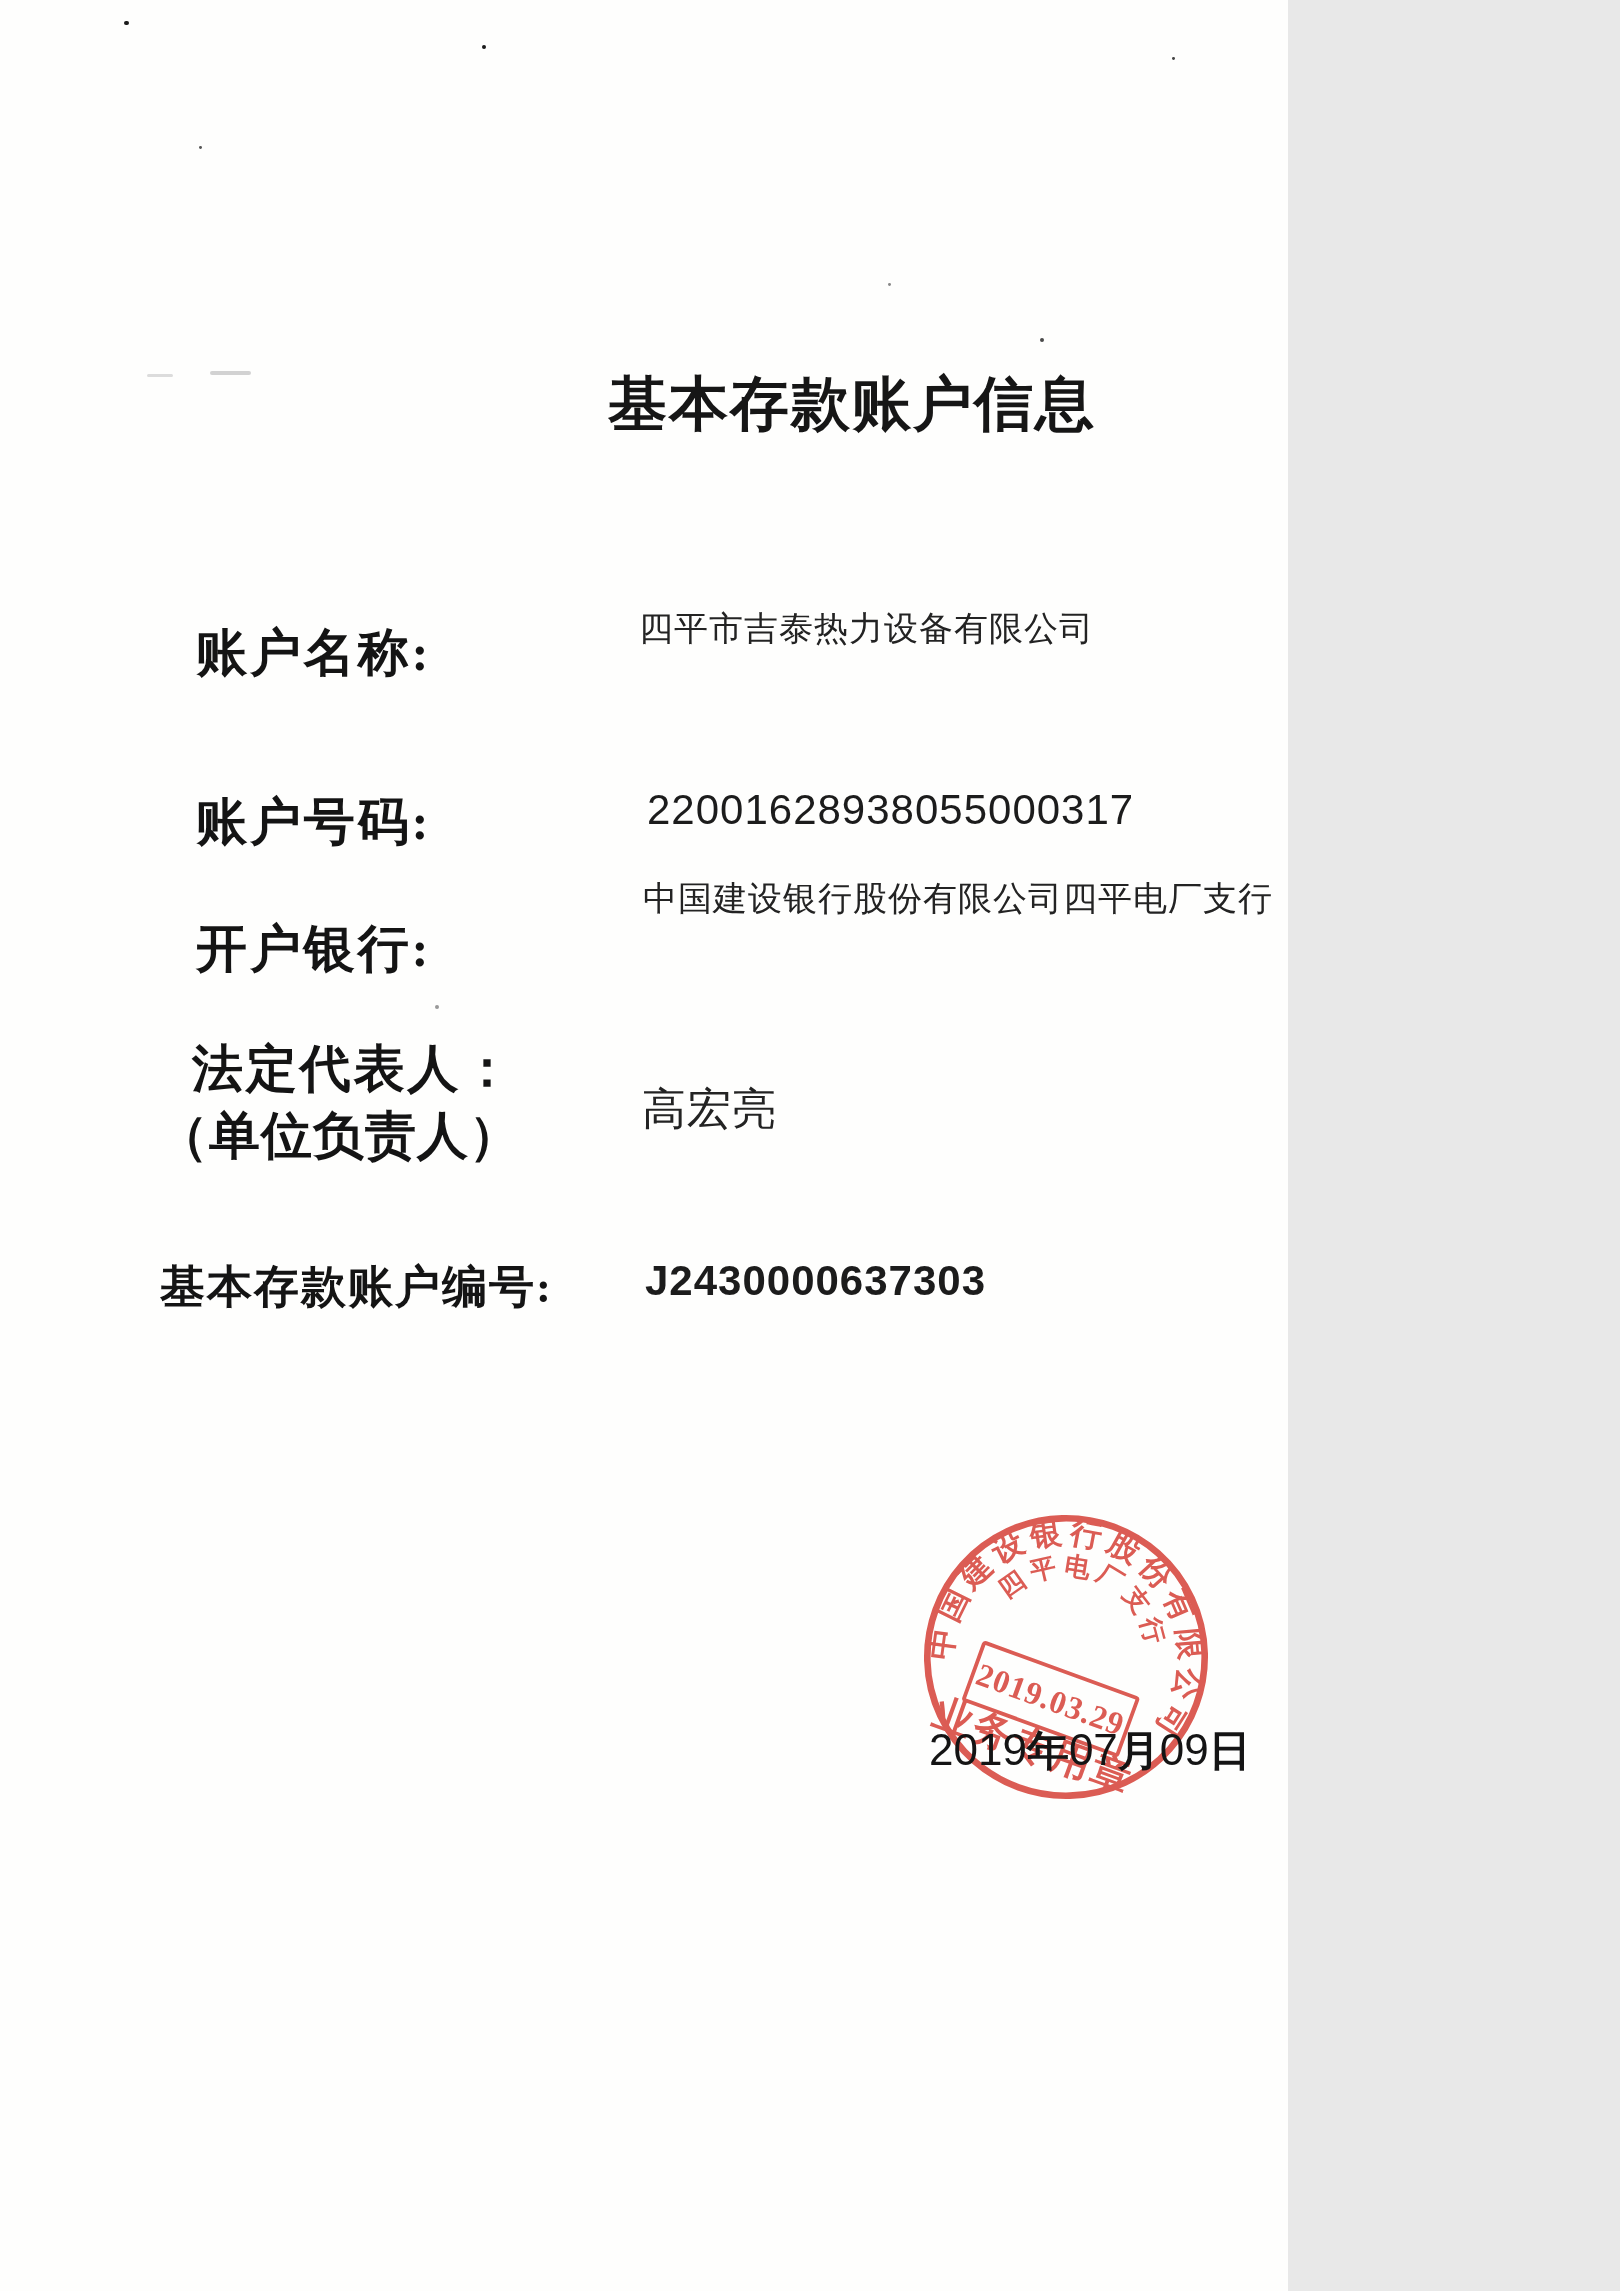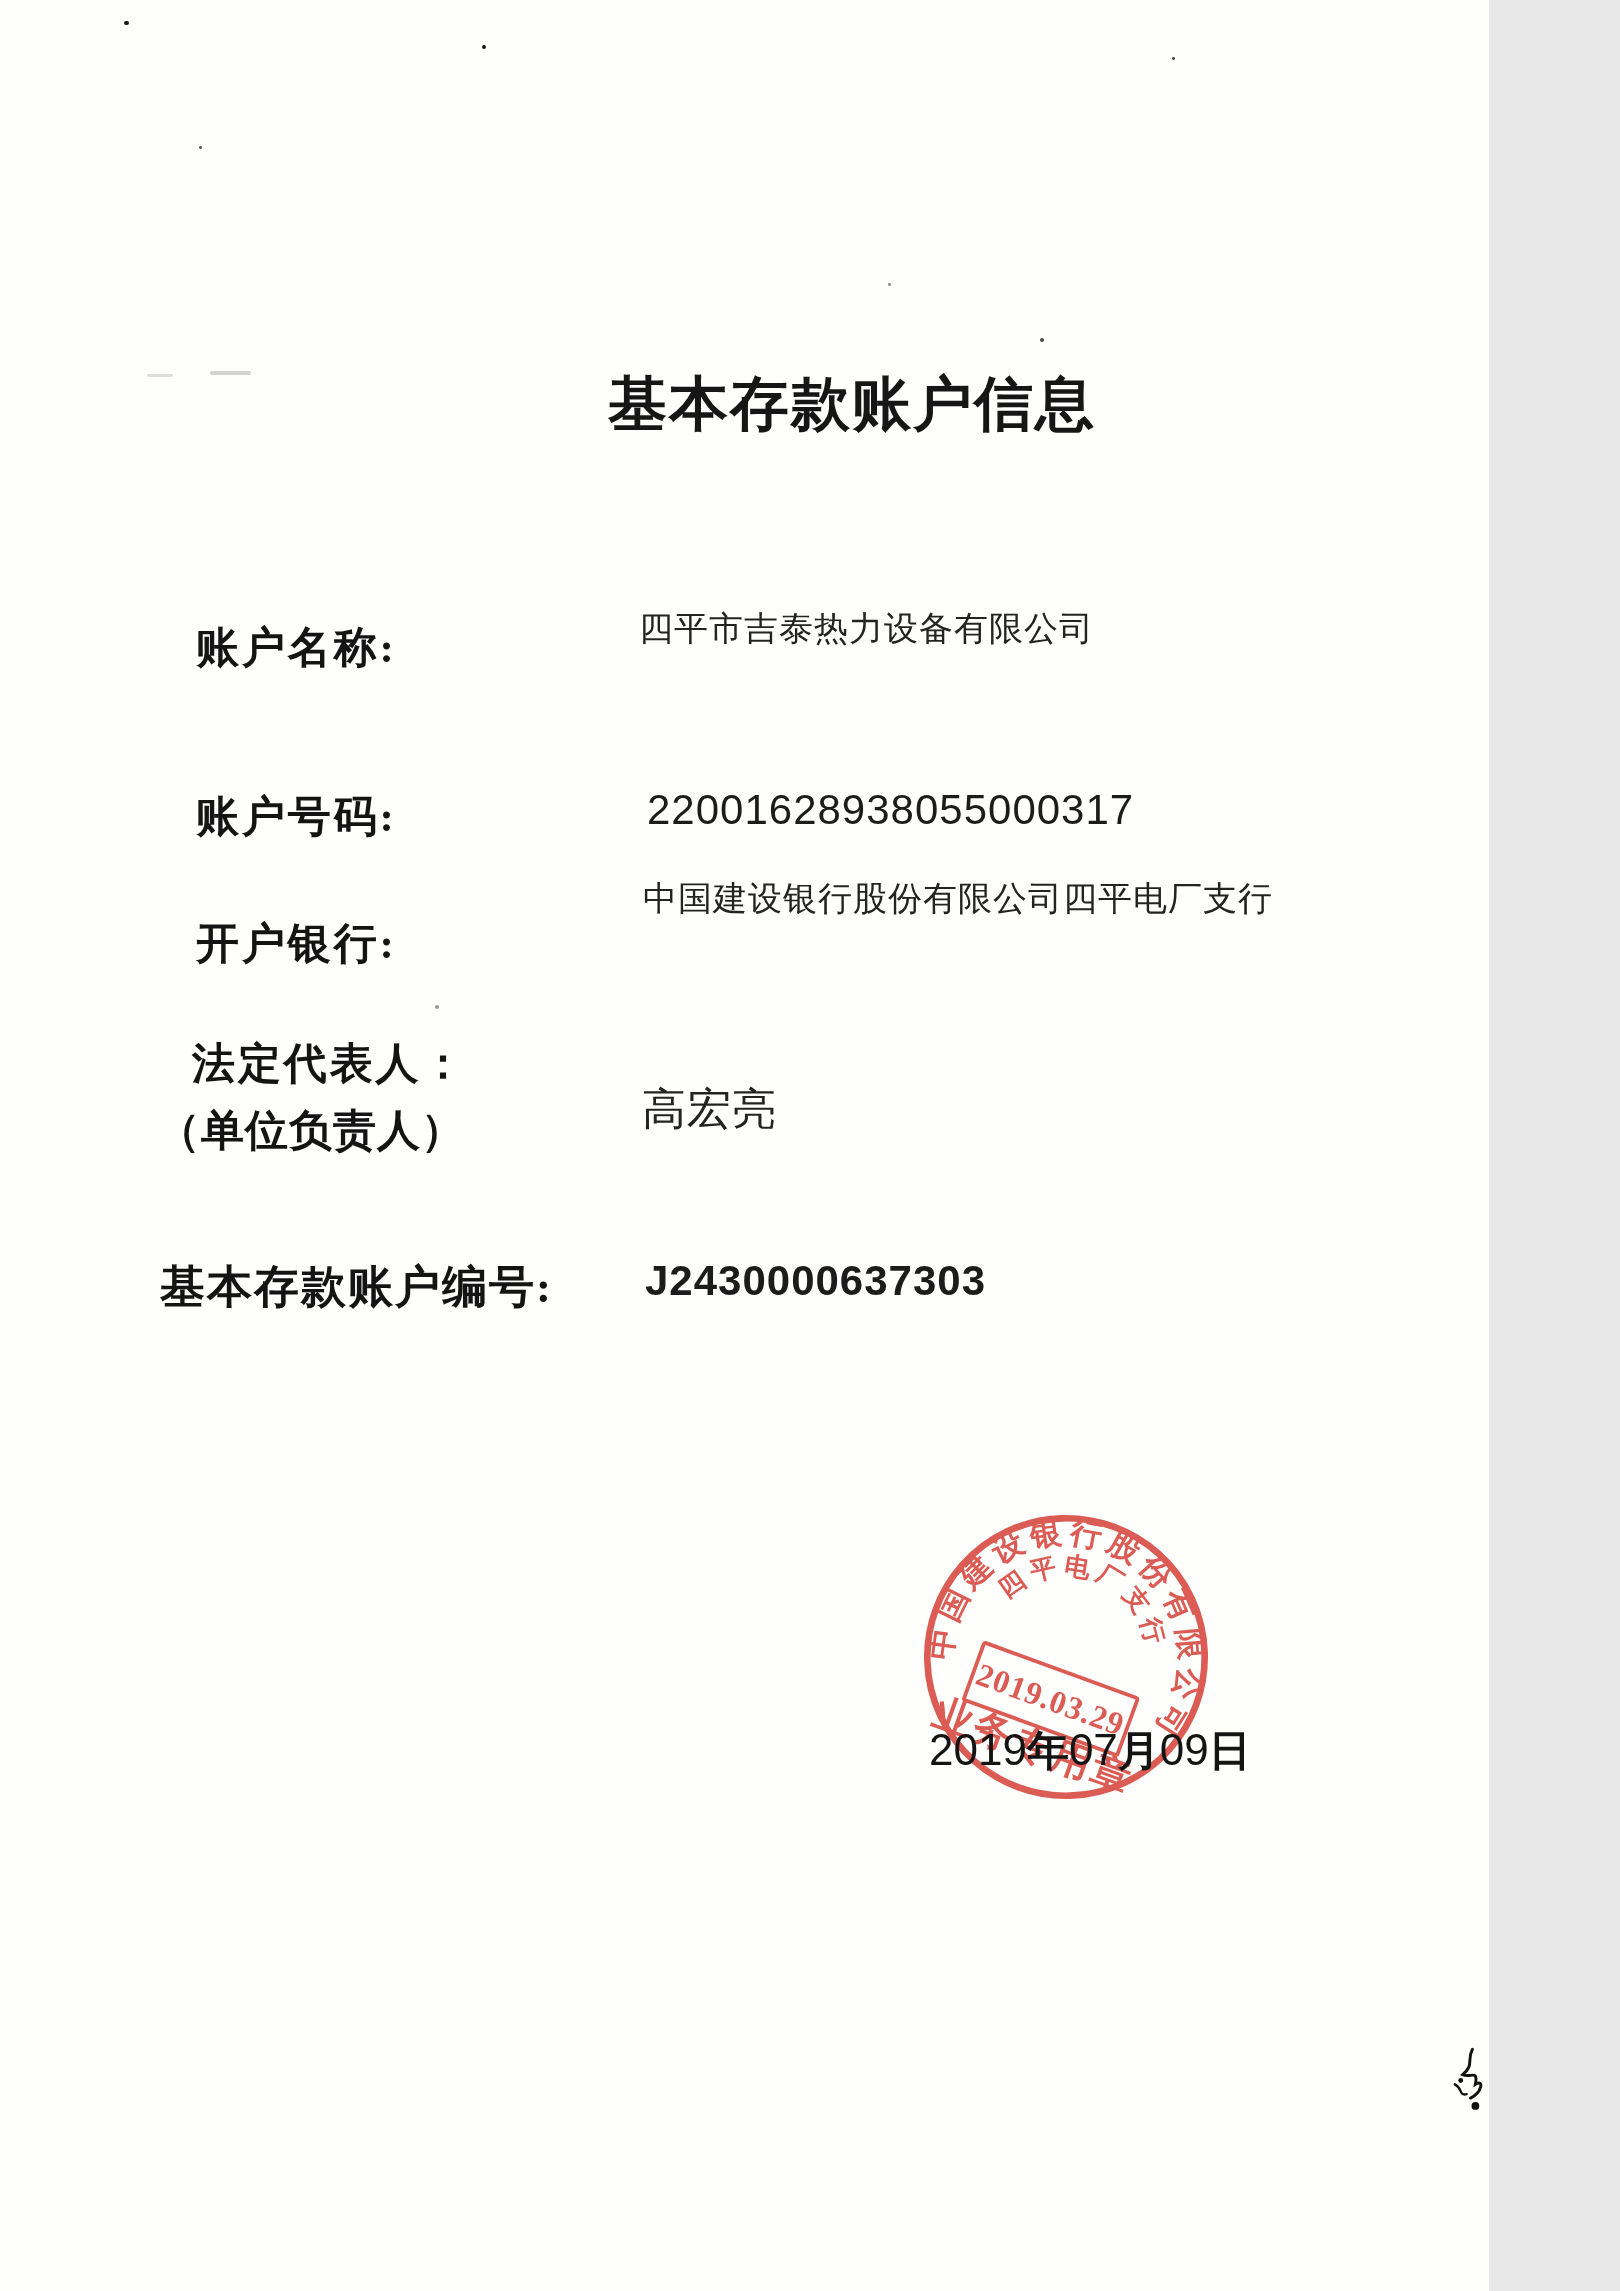--- a/index.html
+++ b/index.html
@@ -1,33 +1,33 @@
 <!DOCTYPE html>
 <html><head>
 <meta charset="utf-8">
 <style>
   html,body{margin:0;padding:0;background:#e8e8e8;}
   .page{
     position:relative;
-    width:1489px;height:2292px;
+    width:1288px;height:2292px;
     background:#fefefd;
     overflow:hidden;
     font-family:"Liberation Serif","DejaVu Serif",serif;
     color:#1e1e1e;
   }
   .abs{position:absolute;}
   
   .doc-title{
     left:608px;top:365px;
     font-size:59px;font-weight:700;letter-spacing:2px;
     color:#161616;white-space:nowrap;
   }
   
   .lbl{
-    font-weight:700;font-size:43px;letter-spacing:2.9px;
+    font-weight:700;font-size:51px;letter-spacing:2.9px;
     color:#141414;white-space:nowrap;
   }
   .val{
     font-size:34px;letter-spacing:1px;color:#232323;white-space:nowrap;
   }
   .num{
     font-family:"Liberation Sans","DejaVu Sans",sans-serif;
     font-size:42px;letter-spacing:1px;color:#1c1c1c;
   }
   .r1l{left:196px;top:619px;}   .r1v{left:639px;top:606px;}

